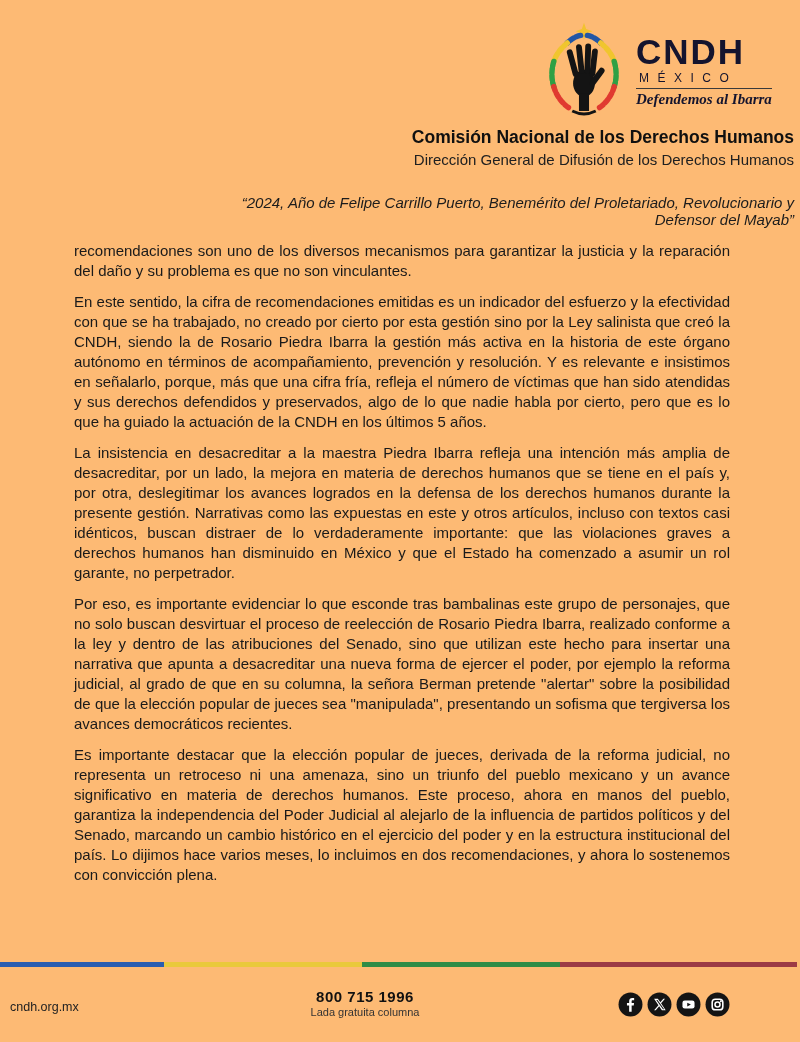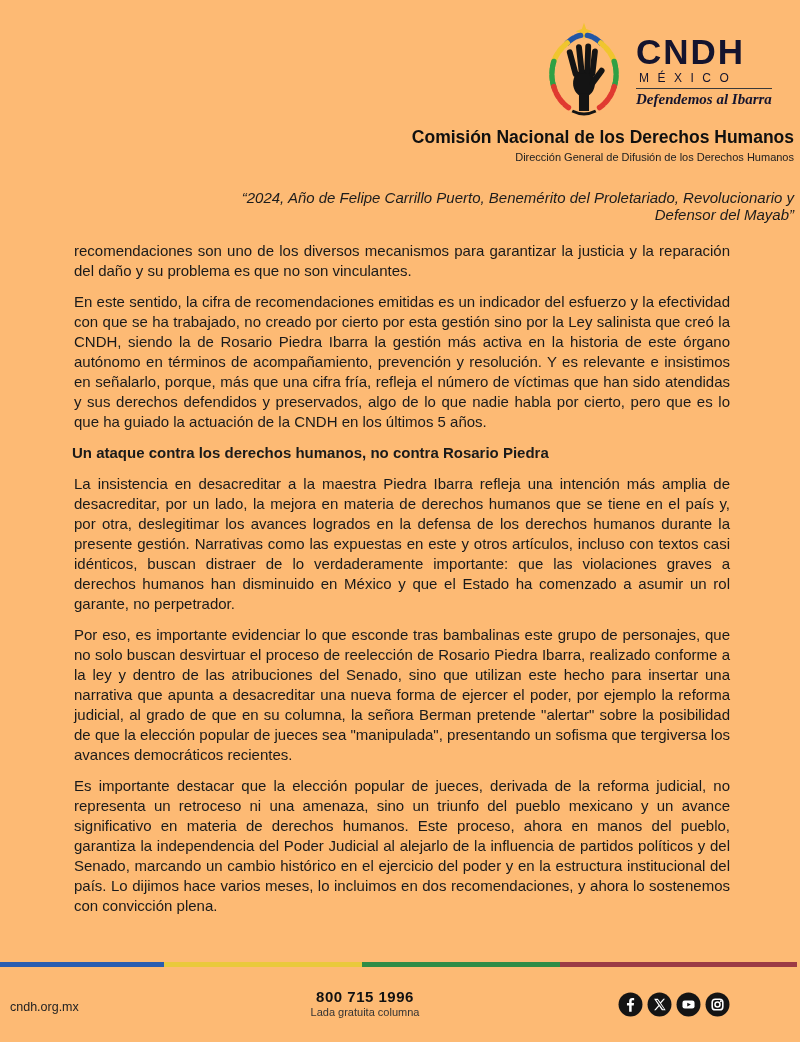--- a/index.html
+++ b/index.html
@@ -12,21 +12,21 @@
   .logo-text{display:flex;flex-direction:column;margin-top:12px;}
   .logo-brand{font-size:35px;font-weight:bold;letter-spacing:2px;color:#14142e;line-height:1;}
   .logo-country{font-size:12px;letter-spacing:8.5px;color:#14142e;margin:2px 0 3px 3px;}
   .logo-motto{border-top:1.6px solid #3a3a3a;padding-top:2px;
               font-family:"Liberation Serif",serif;font-style:italic;font-weight:bold;
               font-size:15px;color:#14142e;}
 
   
   .header-text{position:absolute;top:118px;left:238px;width:556px;text-align:right;margin-top:9px;}
   .doc-title{font-size:17.5px;font-weight:bold;color:#101010;line-height:1.25;}
-  .doc-subtitle{font-size:11px;color:#202020;margin-top:2px;}
+  .doc-subtitle{font-size:15px;color:#202020;margin-top:2px;}
   .doc-legend{font-size:15px;font-style:italic;color:#1c1c1c;margin-top:26px;}
 
   
   .doc-body{position:absolute;top:241px;left:72px;width:658px;
             font-size:15px;line-height:20px;text-align:justify;}
   .doc-body p{margin:0 0 11px 2px;}
   .section-heading{font-size:15px;font-weight:bold;margin:0 0 11px 0;text-align:left;}
 
   
   .footer-bar{position:absolute;top:962px;left:0;height:4.5px;display:flex;width:797px;}
@@ -89,21 +89,20 @@
 
   <div class="header-text">
     <div class="doc-title">Comisión Nacional de los Derechos Humanos</div>
     <div class="doc-subtitle">Dirección General de Difusión de los Derechos Humanos</div>
     <div class="doc-legend">“2024, Año de Felipe Carrillo Puerto, Benemérito del Proletariado, Revolucionario y Defensor del Mayab”</div>
   </div>
 
   <div class="doc-body">
     <p>recomendaciones son uno de los diversos mecanismos para garantizar la justicia y la reparación del daño y su problema es que no son vinculantes.</p>
     <p>En este sentido, la cifra de recomendaciones emitidas es un indicador del esfuerzo y la efectividad con que se ha trabajado, no creado por cierto por esta gestión sino por la Ley salinista que creó la CNDH, siendo la de Rosario Piedra Ibarra la gestión más activa en la historia de este órgano autónomo en términos de acompañamiento, prevención y resolución. Y es relevante e insistimos en señalarlo, porque, más que una cifra fría, refleja el número de víctimas que han sido atendidas y sus derechos defendidos y preservados, algo de lo que nadie habla por cierto, pero que es lo que ha guiado la actuación de la CNDH en los últimos 5 años.</p>
-    <h2 class="section-heading">Un ataque contra los derechos humanos, no contra Rosario Piedra</h2>
     <p>La insistencia en desacreditar a la maestra Piedra Ibarra refleja una intención más amplia de desacreditar, por un lado, la mejora en materia de derechos humanos que se tiene en el país y, por otra, deslegitimar los avances logrados en la defensa de los derechos humanos durante la presente gestión. Narrativas como las expuestas en este y otros artículos, incluso con textos casi idénticos, buscan distraer de lo verdaderamente importante: que las violaciones graves a derechos humanos han disminuido en México y que el Estado ha comenzado a asumir un rol garante, no perpetrador.</p>
     <p>Por eso, es importante evidenciar lo que esconde tras bambalinas este grupo de personajes, que no solo buscan desvirtuar el proceso de reelección de Rosario Piedra Ibarra, realizado conforme a la ley y dentro de las atribuciones del Senado, sino que utilizan este hecho para insertar una narrativa que apunta a desacreditar una nueva forma de ejercer el poder, por ejemplo la reforma judicial, al grado de que en su columna, la señora Berman pretende "alertar" sobre la posibilidad de que la elección popular de jueces sea "manipulada", presentando un sofisma que tergiversa los avances democráticos recientes.</p>
     <p>Es importante destacar que la elección popular de jueces, derivada de la reforma judicial, no representa un retroceso ni una amenaza, sino un triunfo del pueblo mexicano y un avance significativo en materia de derechos humanos. Este proceso, ahora en manos del pueblo, garantiza la independencia del Poder Judicial al alejarlo de la influencia de partidos políticos y del Senado, marcando un cambio histórico en el ejercicio del poder y en la estructura institucional del país. Lo dijimos hace varios meses, lo incluimos en dos recomendaciones, y ahora lo sostenemos con convicción plena.</p>
   </div>
 
   <div class="footer-bar">
     <div class="seg seg-blue"></div>
     <div class="seg seg-yellow"></div>
     <div class="seg seg-green"></div>
     <div class="seg seg-red"></div>

